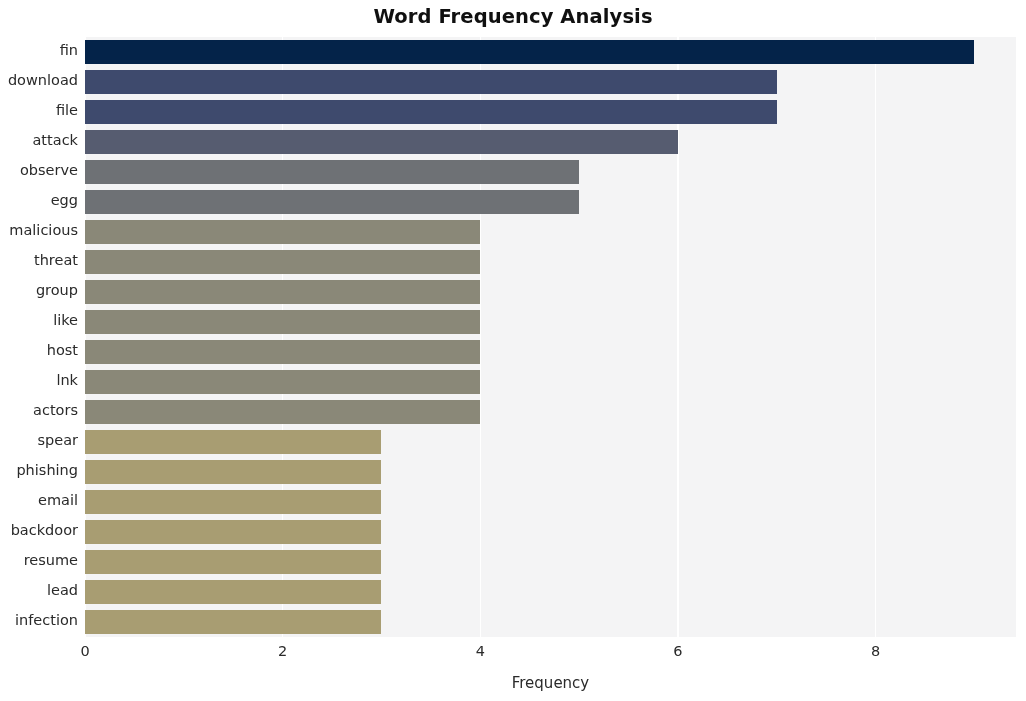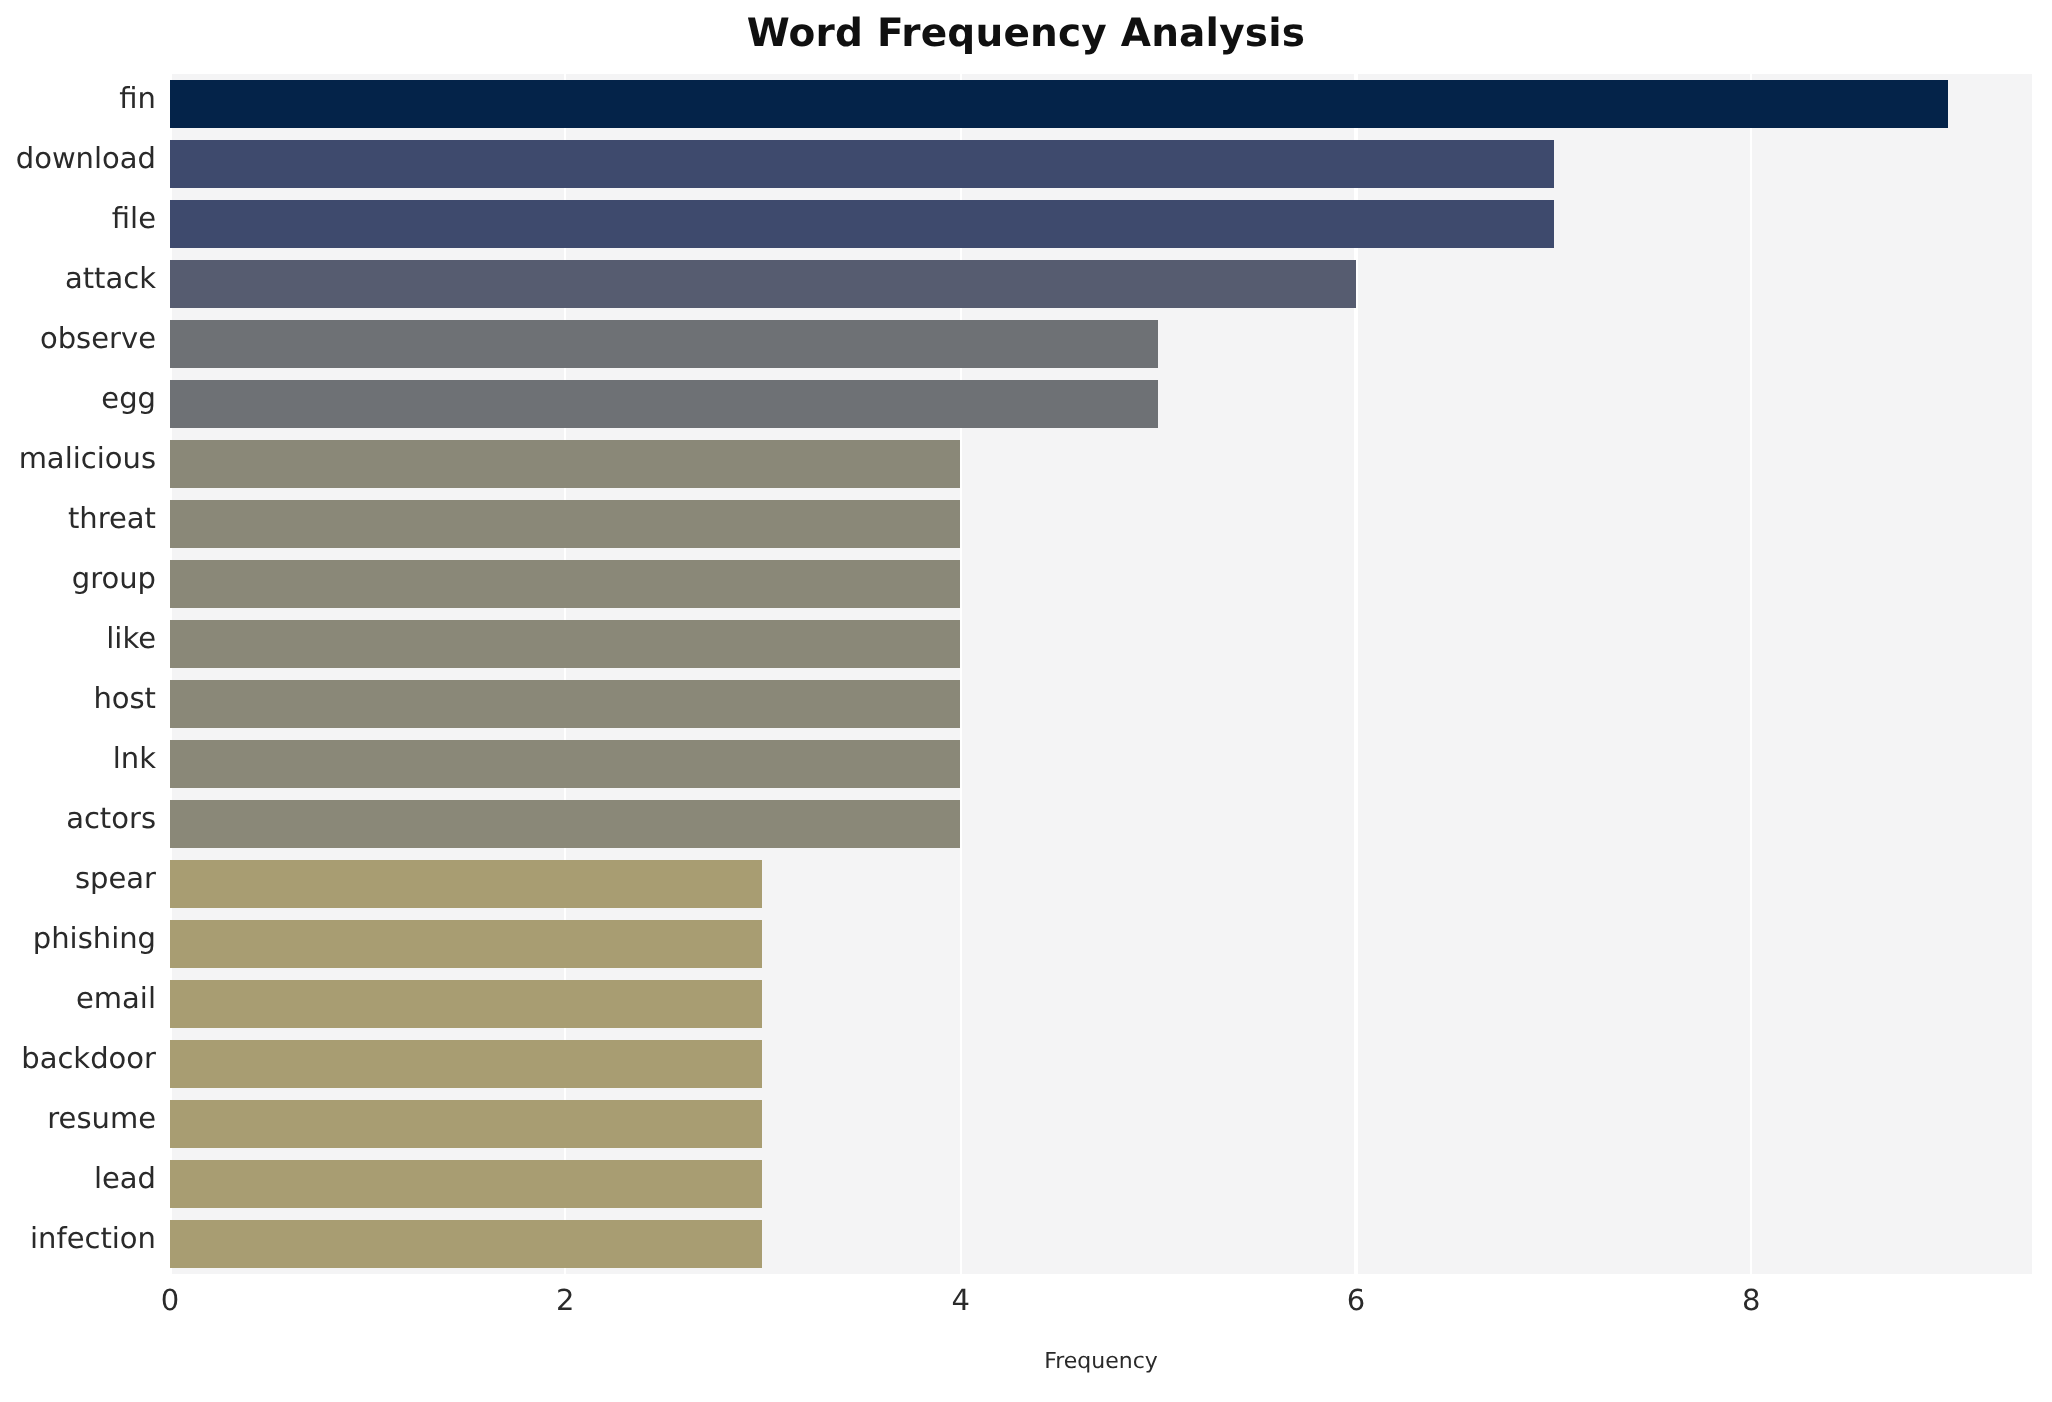--- a/index.html
+++ b/index.html
@@ -104,21 +104,21 @@
     font-size: 14.5px;
     color: #2a2a2a;
   }
 
   #x-axis-label {
     position: absolute;
     left: 85px;
     top: 674px;
     width: 931px;
     text-align: center;
-    font-size: 11px;
+    font-size: 15px;
     color: #2a2a2a;
   }
 </style>
 </head>
 <body>
 
 <div id="figure">
 
   <div id="y-axis">
       <div class="ytick" style="top: 5px;">fin</div>

